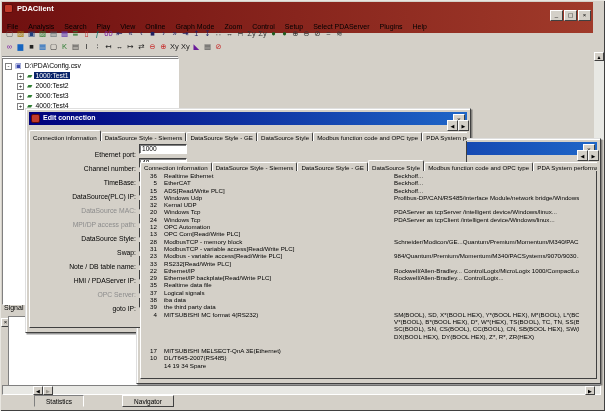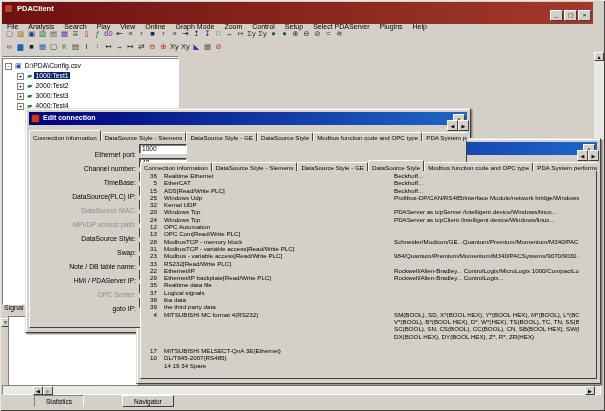--- a/index.html
+++ b/index.html
@@ -6,21 +6,21 @@
   html,body { width:605px; height:411px; overflow:hidden; }
   body { font-family:"Liberation Sans", sans-serif; background:#d4d0c8; position:relative; }
   .screen { position:absolute; left:0; top:0; width:605px; height:411px; background:#d4d0c8;
             box-shadow: inset 1px 1px 0 #e8e6e0, inset -1px -1px 0 #404040; }
   
   .raised { border:1px solid; border-color:#ffffff #404040 #404040 #ffffff; background:#d4d0c8; }
   .sunken { border:1px solid; border-color:#808080 #ffffff #ffffff #808080; }
   .field  { background:#ffffff; border:1px solid; border-color:#404040 #ffffff #ffffff #404040;
             box-shadow: inset 1px 1px 0 #808080; }
   
-  .titlebar { position:absolute; left:2px; top:2px; right:12px; height:22px;
+  .titlebar { position:absolute; left:2px; top:2px; right:12px; height:31px;
               background:linear-gradient(90deg,#701010,#a03a2a); color:#fff; }
   .titlebar .appicon { position:absolute; left:2px; top:2px; width:9px; height:9px;
               background:#c23a2a; border:1px solid #5a0c0c; border-radius:2px; }
   .titlebar .ttext { position:absolute; left:15px; top:2px; font-size:7.5px; font-weight:bold; }
   .winbtns { position:absolute; right:2px; top:1px; }
   .winbtn { display:inline-block; width:13px; height:11px; margin-left:1px; font-size:6px;
             line-height:9px; text-align:center; color:#000; }
   
   .menubar { position:absolute; left:2px; top:15px; right:2px; height:13px; white-space:nowrap; }
   .menu-item { display:inline-block; font-size:7px; line-height:13px; padding:0 5px; color:#000; }

